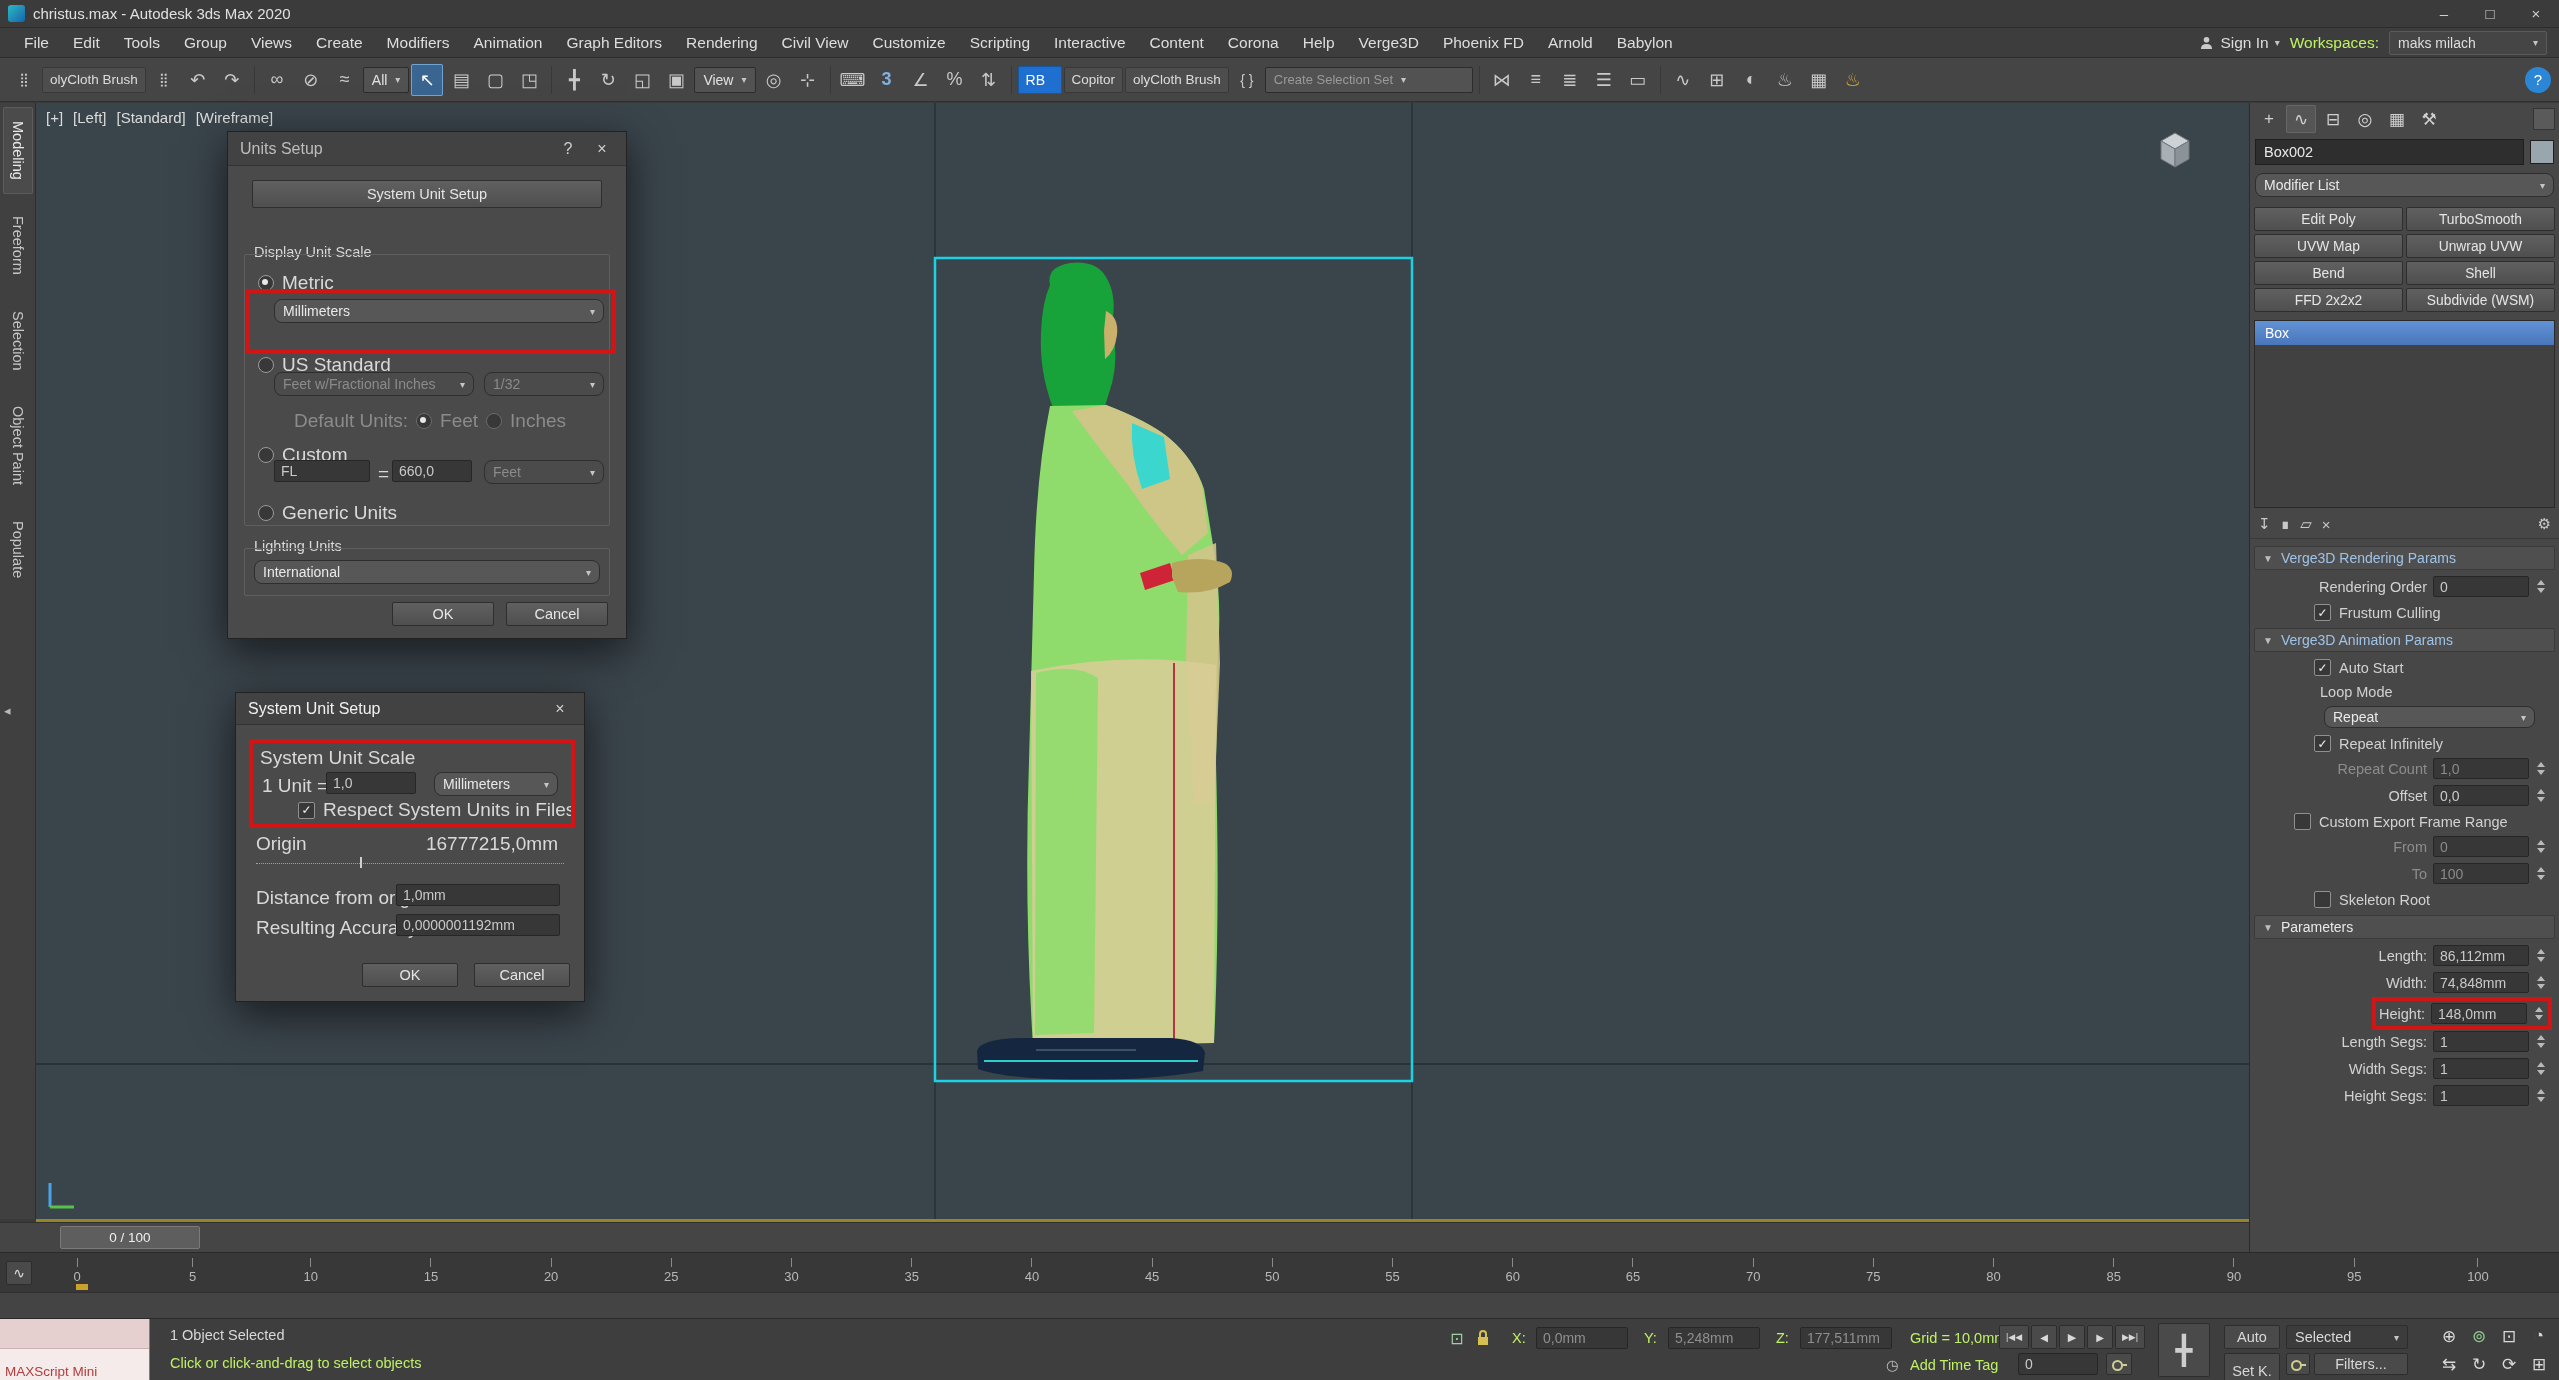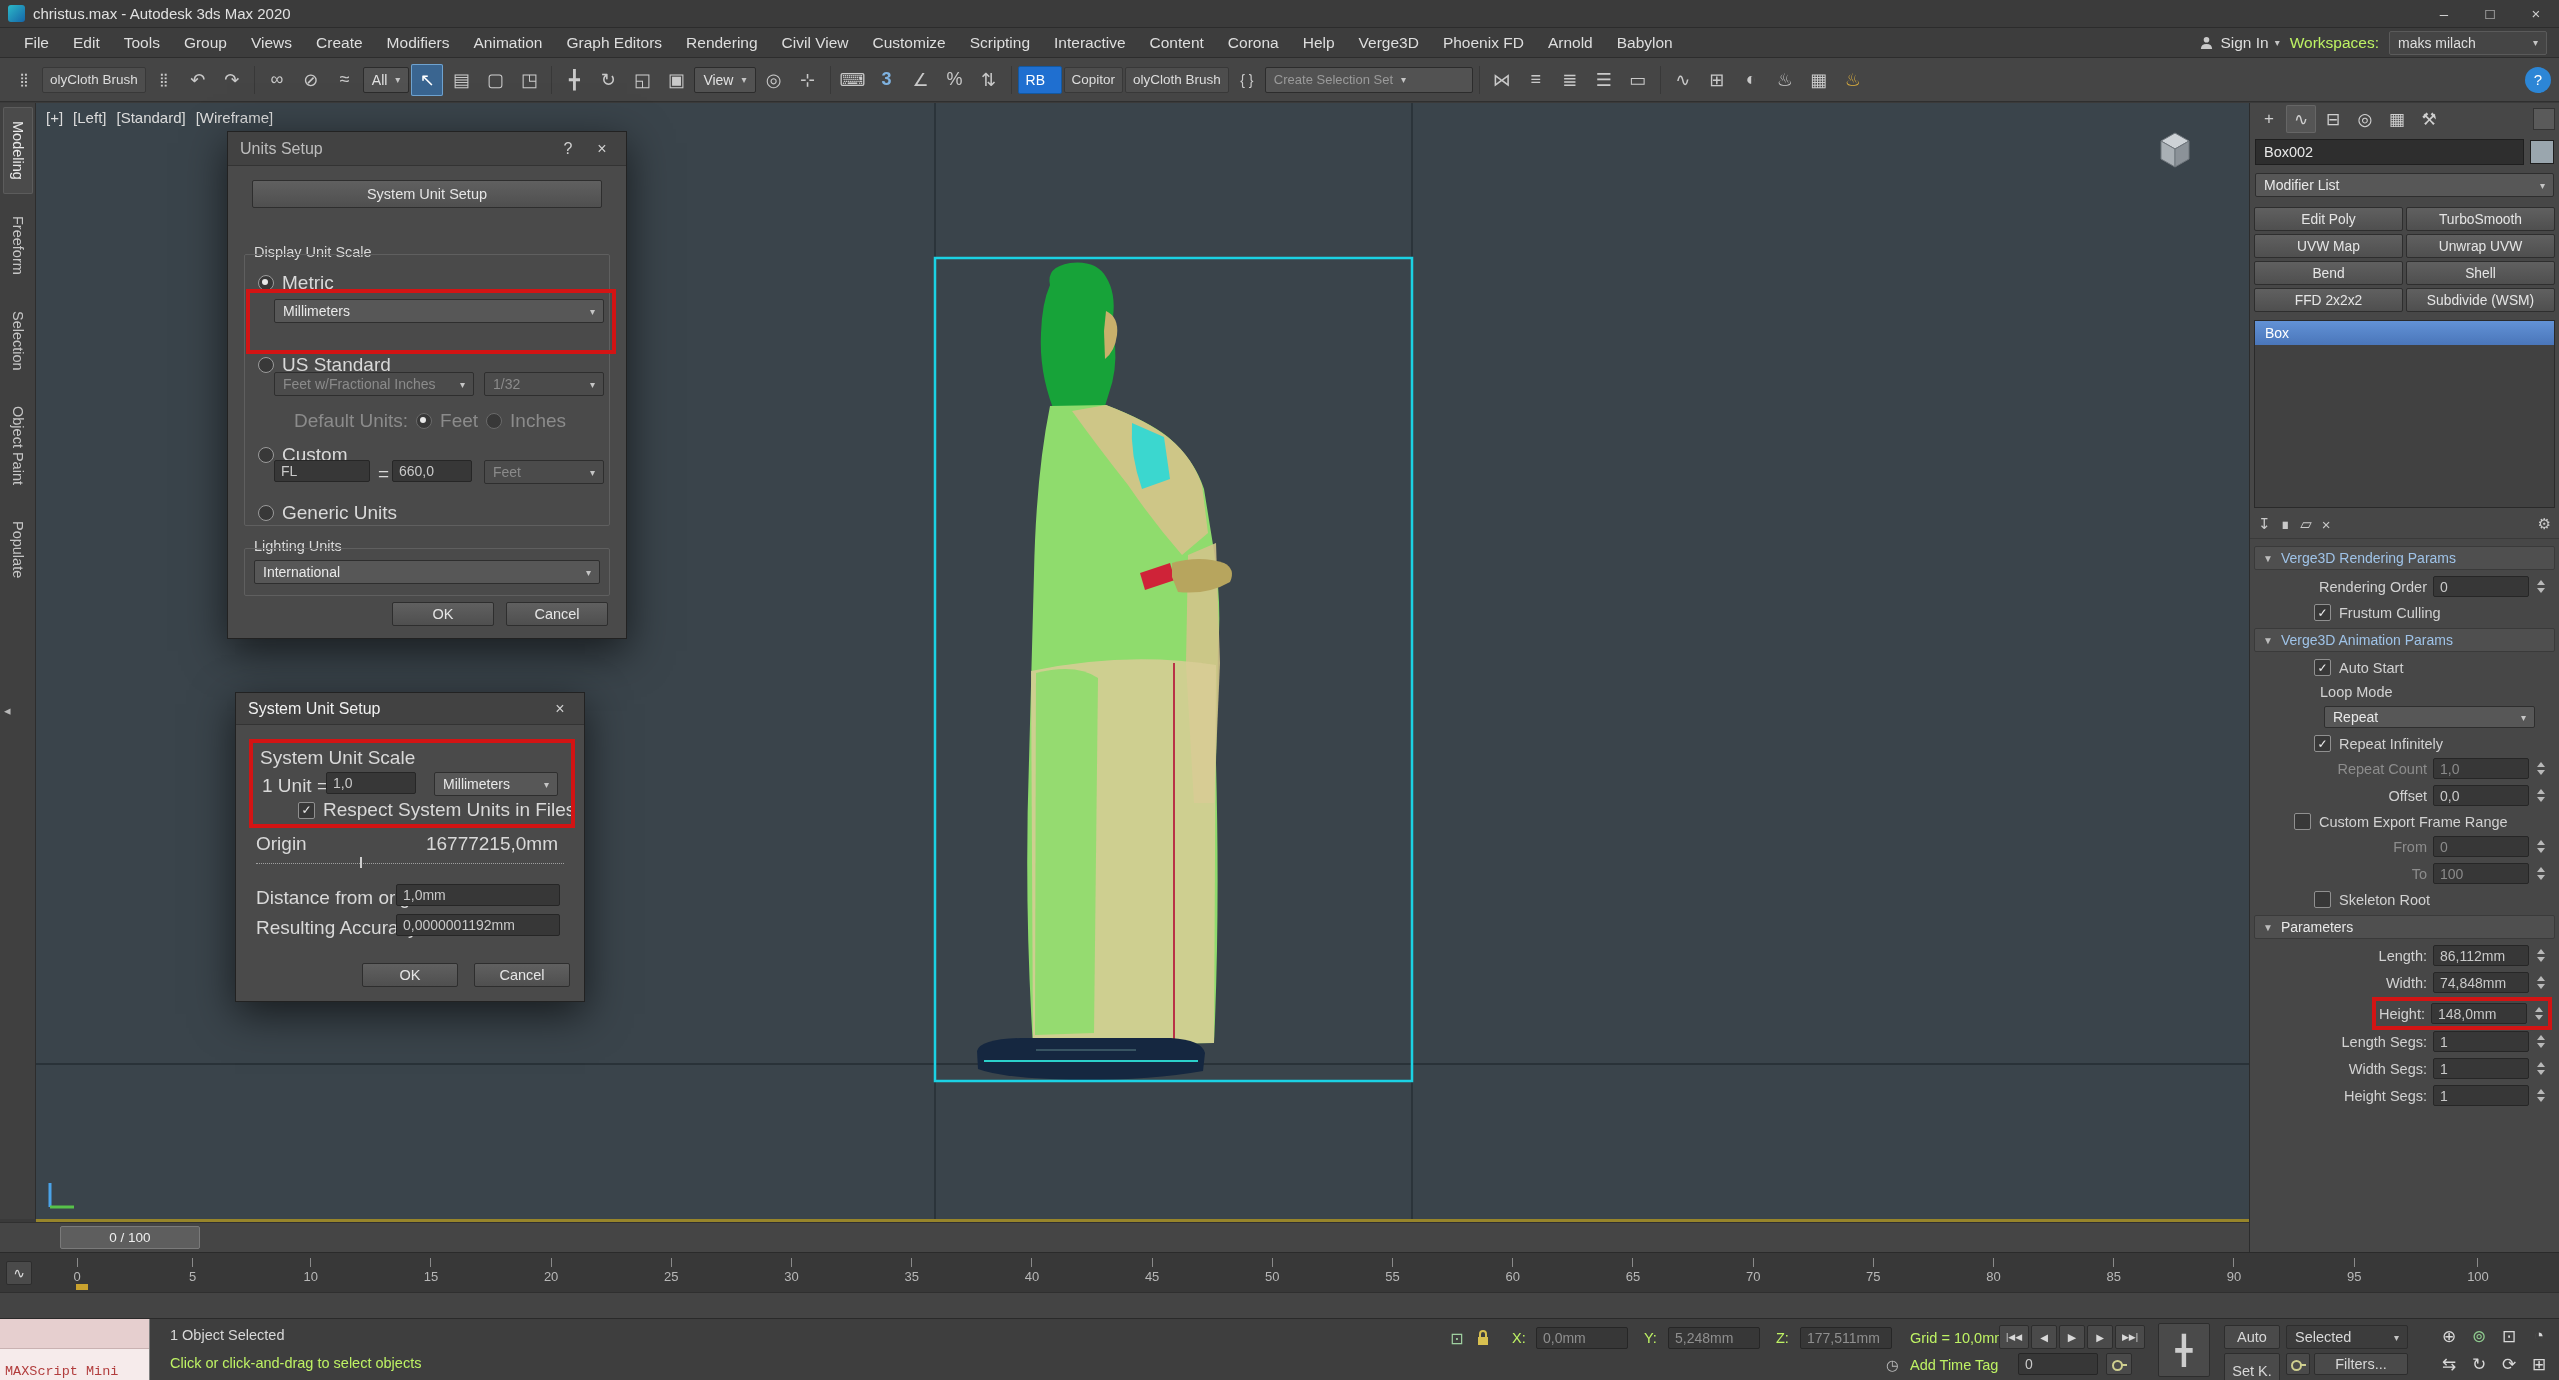--- a/index.html
+++ b/index.html
@@ -38,21 +38,21 @@
   .active-vp-border{position:absolute;left:36px;top:1219px;width:2213px;height:3px;background:#97852a}
   
   .cpanel{position:absolute;left:2249px;top:103px;width:310px;height:1149px;background:#474747;border-left:1px solid #2c2c2c;font-size:14.5px;box-sizing:border-box}
   .cp-tabs{display:flex;align-items:center;gap:2px;height:32px;padding:0 4px;font-size:17px;color:#cfcfcf}
   .cp-tab{width:30px;height:28px;display:flex;align-items:center;justify-content:center;border-radius:2px}
   .cp-tab.act{background:#555;box-shadow:inset 0 0 0 1px #666}
   .cp-corner{margin-left:auto;width:20px;height:20px;background:#5a5a5a;border:1px solid #333}
   .cp-name-row{display:flex;align-items:center;gap:6px;padding:0 5px;margin-top:4px}
   .cp-name{flex:1;height:24px;background:#2e2e2e;border:1px solid #1f1f1f;color:#e8e8e8;display:flex;align-items:center;padding:0 8px;font-size:14.5px}
   .swatch{width:22px;height:22px;background:#9aa6ae;border:1px solid #1f1f1f;flex:none}
-  .dd{background:#575757;border:1px solid #2e2e2e;border-radius:2px;color:#e9e9e9;display:flex;align-items:center;justify-content:space-between;padding:0 8px;font-size:14px;box-sizing:border-box}
+  .dd{background:#575757;border:1px solid #2e2e2e;border-radius:8px;color:#e9e9e9;display:flex;align-items:center;justify-content:space-between;padding:0 8px;font-size:14px;box-sizing:border-box}
   .dd.dis{color:#8b8b8b;background:#4b4b4b}
   .cp-modlist{margin:8px 5px 0;height:24px}
   .cp-grid{display:grid;grid-template-columns:1fr 1fr;gap:3px;margin:10px 4px 0}
   .btn{background:linear-gradient(#606060,#4f4f4f);border:1px solid #2e2e2e;border-radius:2px;color:#e5e5e5;display:flex;align-items:center;justify-content:center;font-size:14.5px;box-sizing:border-box}
   .cp-grid .btn{height:24px;font-size:13.8px}
   .stack{margin:8px 4px 0;height:186px;background:#414141;border:1px solid #2a2a2a}
   .stack-item{height:24px;background:linear-gradient(#6292d6,#4a76ba);color:#fff;display:flex;align-items:center;padding:0 10px;font-size:14px}
   .cp-icons{display:flex;align-items:center;gap:10px;padding:5px 8px;border-bottom:1px solid #3a3a3a;color:#c9c9c9;font-size:15px;margin-top:2px}
   .cp-icons .sp{flex:1}
   .roll-h{margin:7px 4px 0;height:22px;background:#4f4f4f;border:1px solid #3a3a3a;border-radius:2px;display:flex;align-items:center;gap:8px;padding:0 8px;font-size:14px;color:#e8e8e8}
@@ -83,21 +83,21 @@
   .tick{display:flex;flex-direction:column;align-items:center;gap:2px;font-size:13px;color:#b8b8b8;min-width:10px}
   .tick i{width:1px;height:9px;background:#8a8a8a}
   .tick em{font-style:normal}
   .key-marker{position:absolute;left:76px;bottom:3px;width:12px;height:6px;background:#c9a22e}
   .mini-curve{position:absolute;left:6px;top:8px;width:26px;height:24px;font-size:14px}
   .spacer-row{position:absolute;left:0;top:1292px;width:2559px;height:26px;background:#444;border-top:1px solid #2f2f2f}
   
   .statusbar{position:absolute;left:0;top:1318px;width:2559px;height:62px;background:#3e3e3e;border-top:1px solid #2a2a2a;font-size:14.5px}
   .pink{position:absolute;left:0;top:0;width:150px;height:62px;border-right:1px solid #7e7e7e;box-sizing:border-box}
   .pink .p1{height:29px;background:#e6cfcf;border-bottom:1px solid #c9b2b2}
-  .pink .p2{height:32px;background:#f6ebeb;color:#b23d3d;font-family:Liberation Mono, monospace;font-size:13.5px;display:flex;align-items:flex-end;padding:2px 5px;box-sizing:border-box}
+  .pink .p2{height:32px;background:#f6ebeb;color:#b23d3d;font-family:Liberation Sans, sans-serif;font-size:13.5px;display:flex;align-items:flex-end;padding:2px 5px;box-sizing:border-box}
   .sb-btn{background:#4a4a4a;border:1px solid #2d2d2d;border-radius:2px;color:#d8d8d8;display:flex;align-items:center;justify-content:center;position:absolute;box-sizing:border-box}
   .sb-lab{position:absolute;color:#bef264}
   .sb-field{position:absolute;height:22px}
   .key-ico{width:16px;height:16px;position:relative;display:inline-block}
   .key-ico::before{content:"";position:absolute;left:1px;top:4px;width:7px;height:7px;border:2px solid #cfcf8f;border-radius:50%}
   .key-ico::after{content:"";position:absolute;left:10px;top:8px;width:6px;height:2px;background:#cfcf8f}
   
   .dialog{position:absolute;background:#4a4a4a;border:1px solid #222;box-shadow:0 12px 40px rgba(0,0,0,.6);z-index:20;font-size:15px}
   .dlg-title{height:34px;background:#424242;border-bottom:1px solid #333;display:flex;align-items:center;padding:0 12px;font-size:16px;gap:10px;box-sizing:border-box}
   .dlg-title .t{flex:1}

